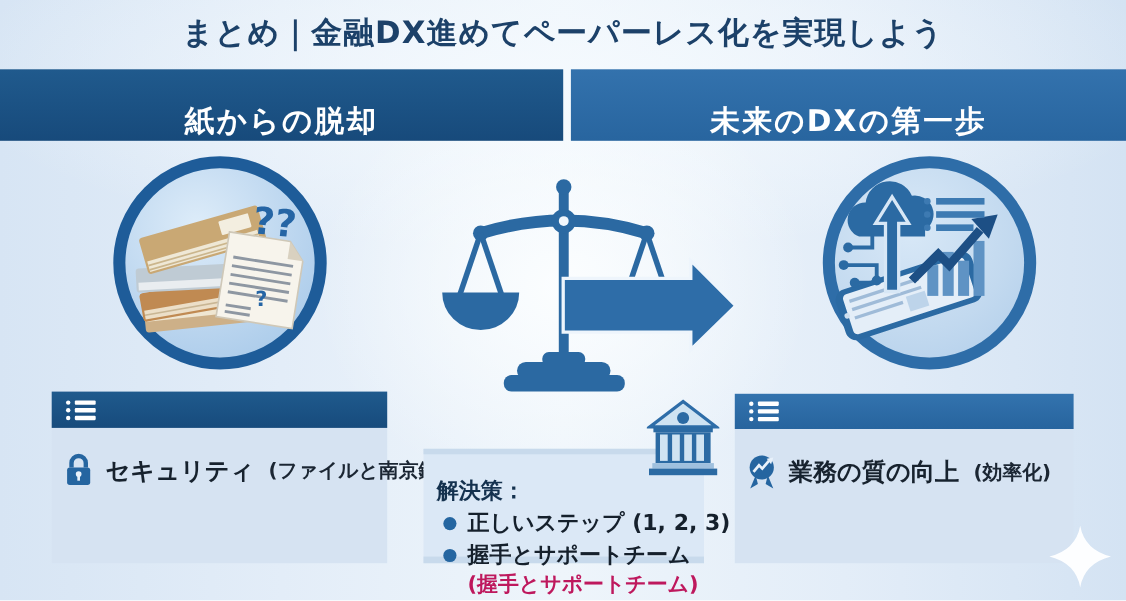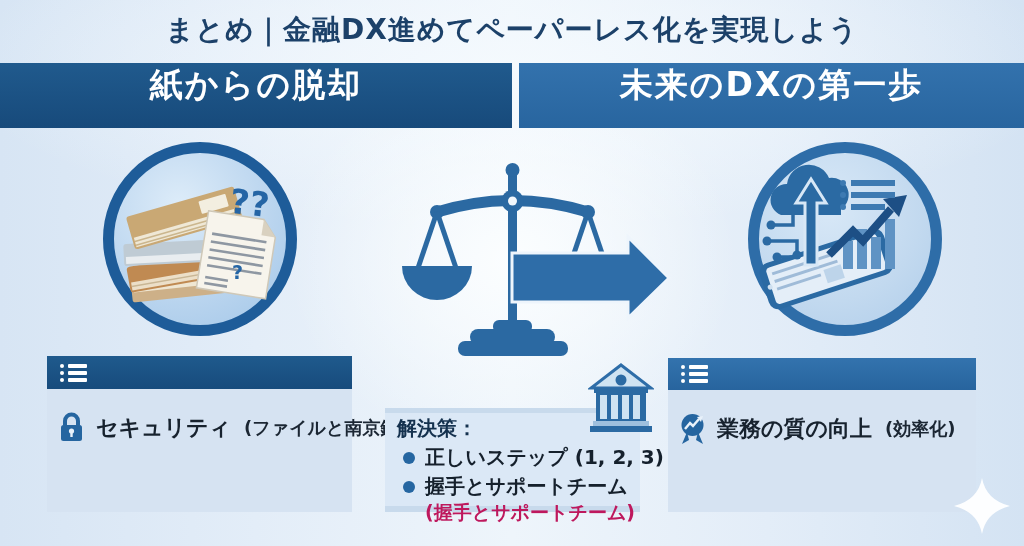--- a/index.html
+++ b/index.html
@@ -14,22 +14,22 @@
       linear-gradient(90deg,#d7e5f4 0%,#e3edf8 25%,#eef5fb 50%,#e3edf8 75%,#d4e3f3 100%);
   }
 
   .title{
     position:absolute; left:0; top:10px; width:1024px; height:40px;
     text-align:center; font-size:28px; font-weight:bold; color:#1c4169;
     letter-spacing:1px; line-height:40px;
   }
 
   .bar{ position:absolute; top:63px; height:65px; color:#fff;
-        display:flex; align-items:flex-start; justify-content:center;
-        font-size:33px; font-weight:bold; letter-spacing:2px; }
+        display:flex; align-items:flex-end; justify-content:center;
+        font-size:27px; font-weight:bold; letter-spacing:2px; }
   .bar-left { left:0;    width:512px; background:linear-gradient(180deg,#205a8d 0%,#174a7b 100%); }
   .bar-right{ left:519px; width:505px; background:linear-gradient(180deg,#3372ad 0%,#28659f 100%); }
 
   .circle{
     position:absolute; width:194px; height:194px; border-radius:50%;
   }
   .circle-left{
     left:103px; top:142px; border:11px solid #1e5c99;
     background:radial-gradient(circle at 38% 30%, #ddecf9 0%, #bcd6ef 55%, #a2c6e8 100%);
   }
@@ -52,21 +52,21 @@
 
   .panel-body{ padding:20px 6px 0 8px; display:flex; flex-direction:row; }
   .item-row{ display:flex; align-items:center; gap:9px; height:37px; }
   .item-row .ic{ flex:0 0 auto; display:flex; align-items:center; justify-content:center; width:32px; }
   .item-label{ font-size:22px; font-weight:bold; color:#17222e; white-space:nowrap; }
   .item-note{ font-size:18px; font-weight:600; color:#1b2633; white-space:nowrap; margin-left:4px; }
 
   .panel-center{
     position:absolute; left:385px; top:408px; width:255px; height:104px;
     background:#dbe8f6; border-top:5px solid #c8daec; border-bottom:6px solid #c8daec;
-    padding:2px 8px 0 12px;
+    padding:20px 8px 0 12px;
   }
   .pc-heading{ font-size:20px; font-weight:bold; color:#14314e; }
   .pc-row{ display:flex; align-items:center; gap:10px; margin-top:2px; }
   .pc-dot{ width:12px; height:12px; border-radius:50%; background:#2566a1; flex:0 0 auto; margin-left:6px; }
   .pc-text{ font-size:20px; font-weight:700; color:#15202c; white-space:nowrap; }
   .pc-sub{ font-size:19px; font-weight:700; color:#be185d; margin-left:28px; white-space:nowrap; }
 
   .bank{ position:absolute; left:588px; top:362px; width:66px; height:72px; z-index:3; }
   .sparkle{ position:absolute; left:952px; top:476px; width:60px; height:60px; z-index:4; }
 

